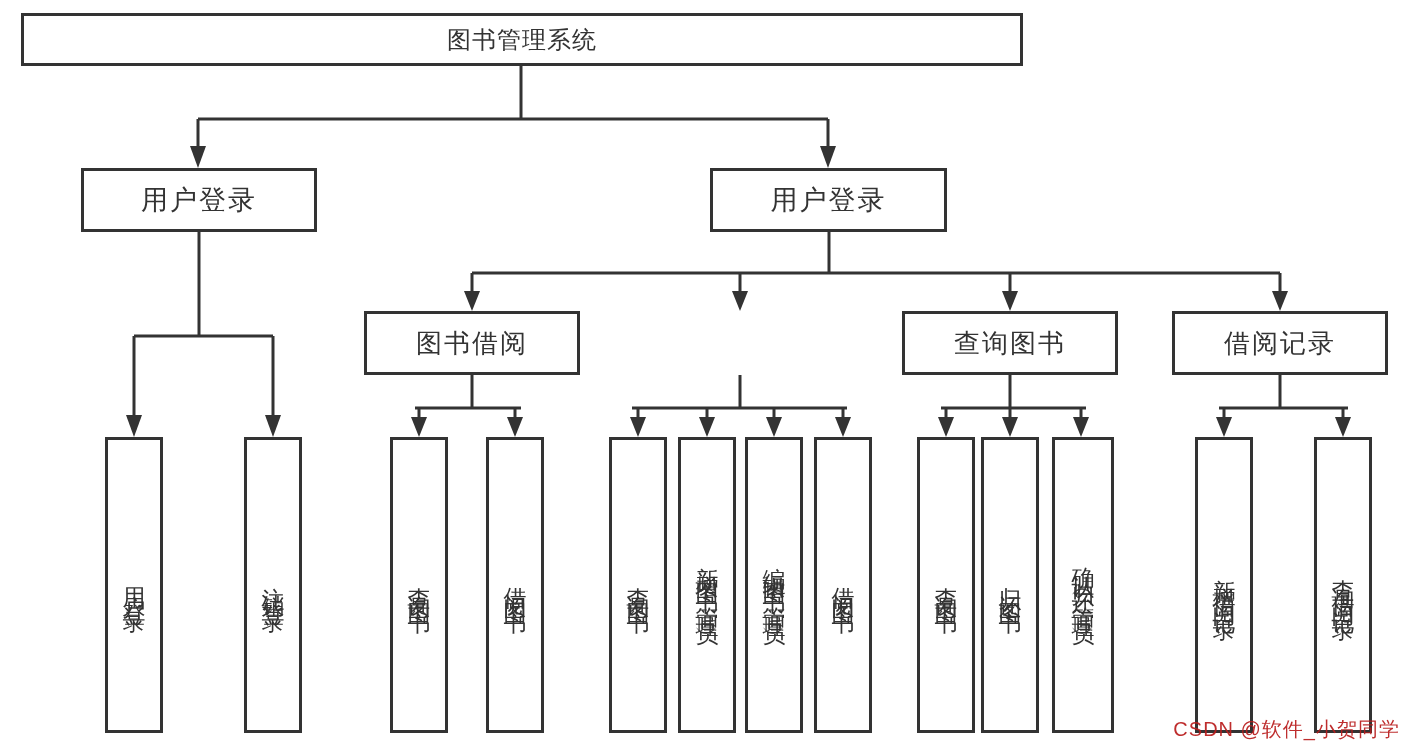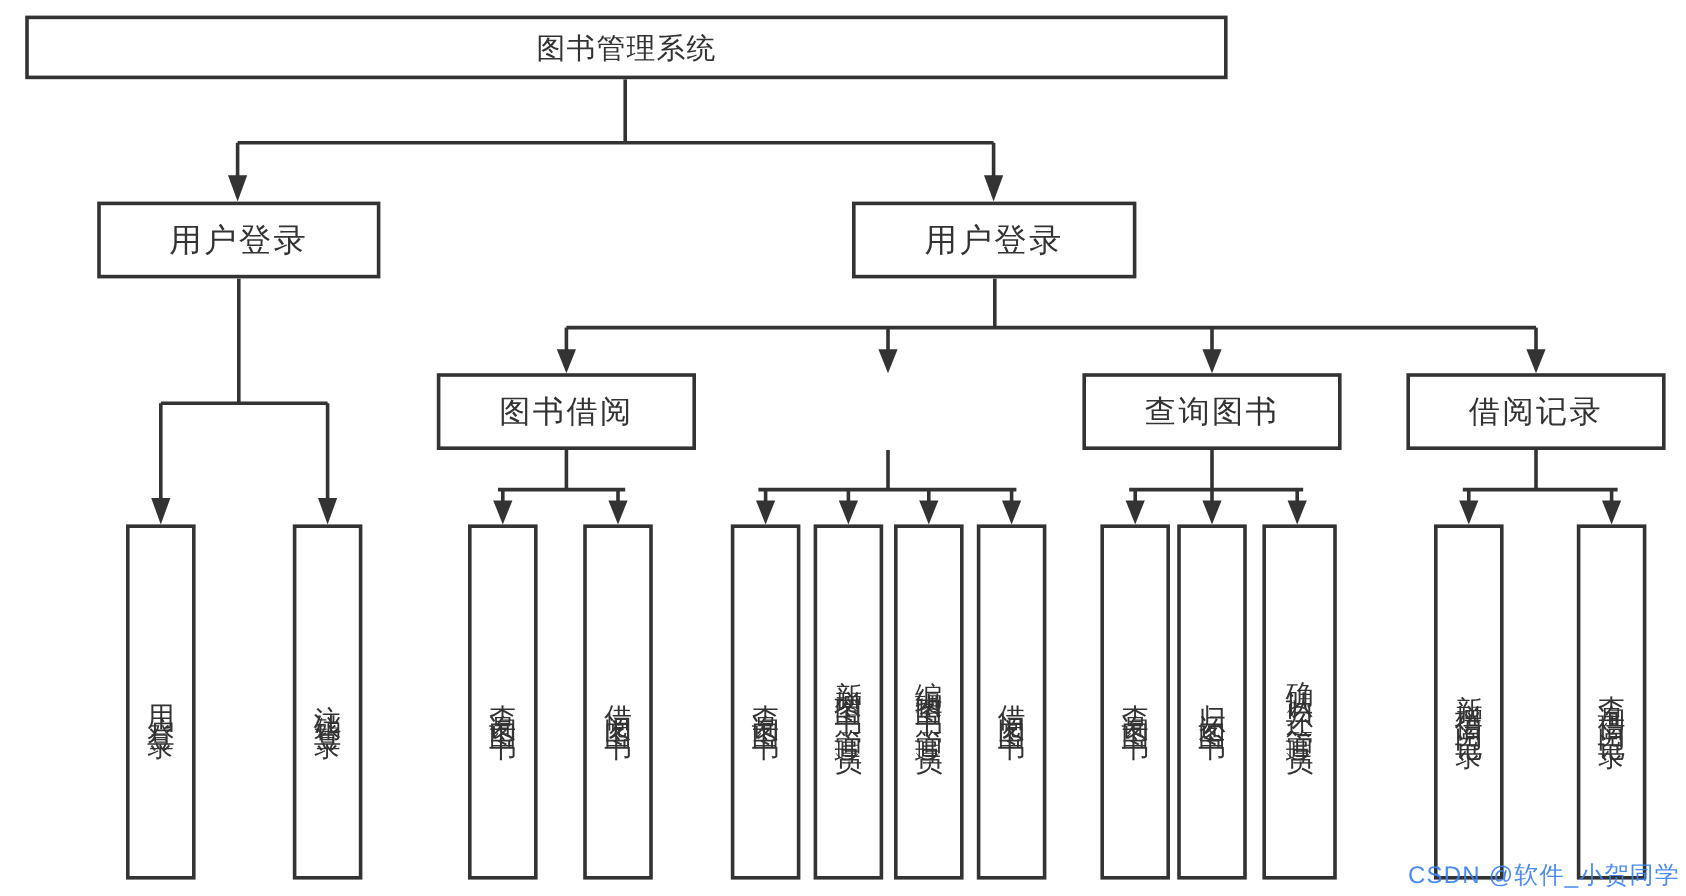--- a/index.html
+++ b/index.html
@@ -18,21 +18,21 @@
   .leaf { top:437px; width:58px;  height:296px; }
   .vtext {
     writing-mode:vertical-rl; text-orientation:mixed;
     font-size:23px; letter-spacing:8px; line-height:1; color:#333333;
   }
   svg.connectors { position:absolute; left:0; top:0; width:1405px; height:747px; }
   svg.connectors line    { stroke:#333333; stroke-width:3; }
   svg.connectors polygon { fill:#333333; }
   .watermark {
     position:absolute; right:5px; bottom:4px; font-size:20px;
-    color:#3b82f6; opacity:0.92; letter-spacing:1px; z-index:5; white-space:nowrap;
+    color:#b91c1c; opacity:0.92; letter-spacing:1px; z-index:5; white-space:nowrap;
   }
 </style>
 </head>
 <body>
 
 <div class="canvas">
 
   <svg class="connectors" viewBox="0 0 1405 747">
 
     <line x1="521" y1="66" x2="521" y2="119"></line>

